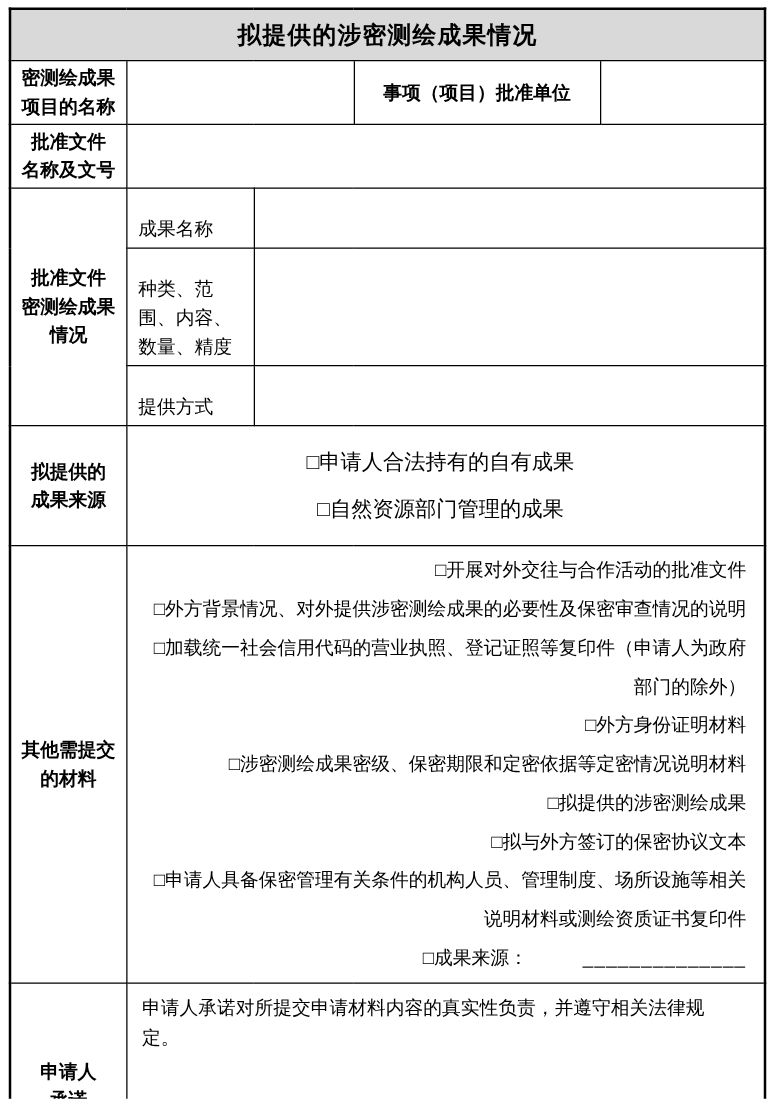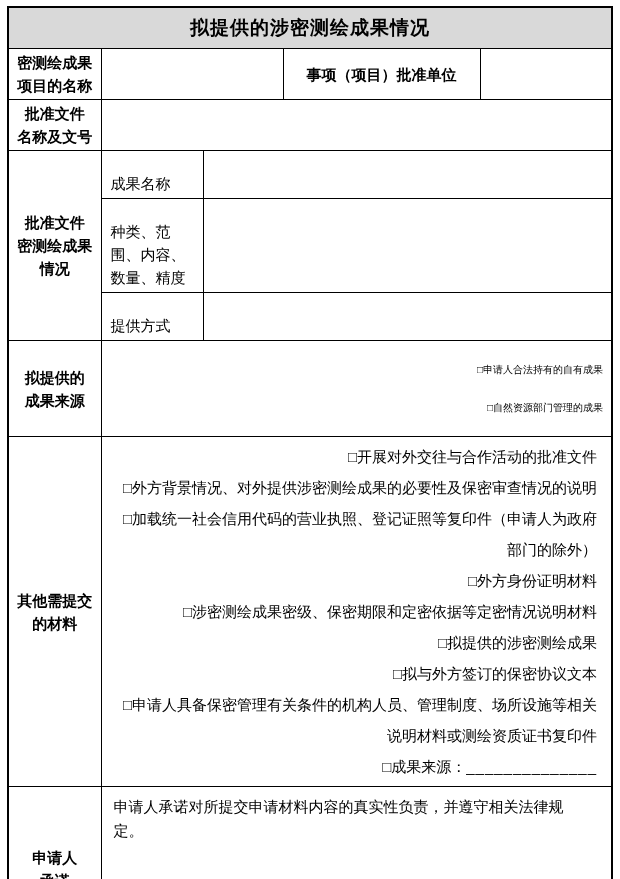--- a/index.html
+++ b/index.html
@@ -40,34 +40,34 @@
   .label-line{display:block;}
   .sub-label-cell{
     text-align:left;
     font-size:15px;
     font-weight:normal;
     line-height:23px;
     padding:21px 4px 3px 9px;
   }
   .value-cell{background:#fff;}
   .options-cell{
-    text-align:right;
-    font-size:10px;
+    text-align:center;
+    font-size:17px;
     padding:4px 8px 4px 0;
   }
   .option-line{line-height:38px;white-space:nowrap;}
   .items-cell{
     text-align:right;
     font-size:15px;
     padding:4px 14px 4px 12px;
     vertical-align:middle;
   }
   .item-line{line-height:31px;}
   .checkbox{display:inline;}
-  .blank-underline{letter-spacing:1px;}
+  .blank-underline{letter-spacing:1px;margin-left:44px;}
   .pledge-cell{
     vertical-align:top;
     text-align:left;
     font-size:15px;
     padding:8px 18px 4px 12px;
   }
   .pledge-text{line-height:24px;}
   .stamp-block{
     margin-top:52px;
     margin-left:272px;

